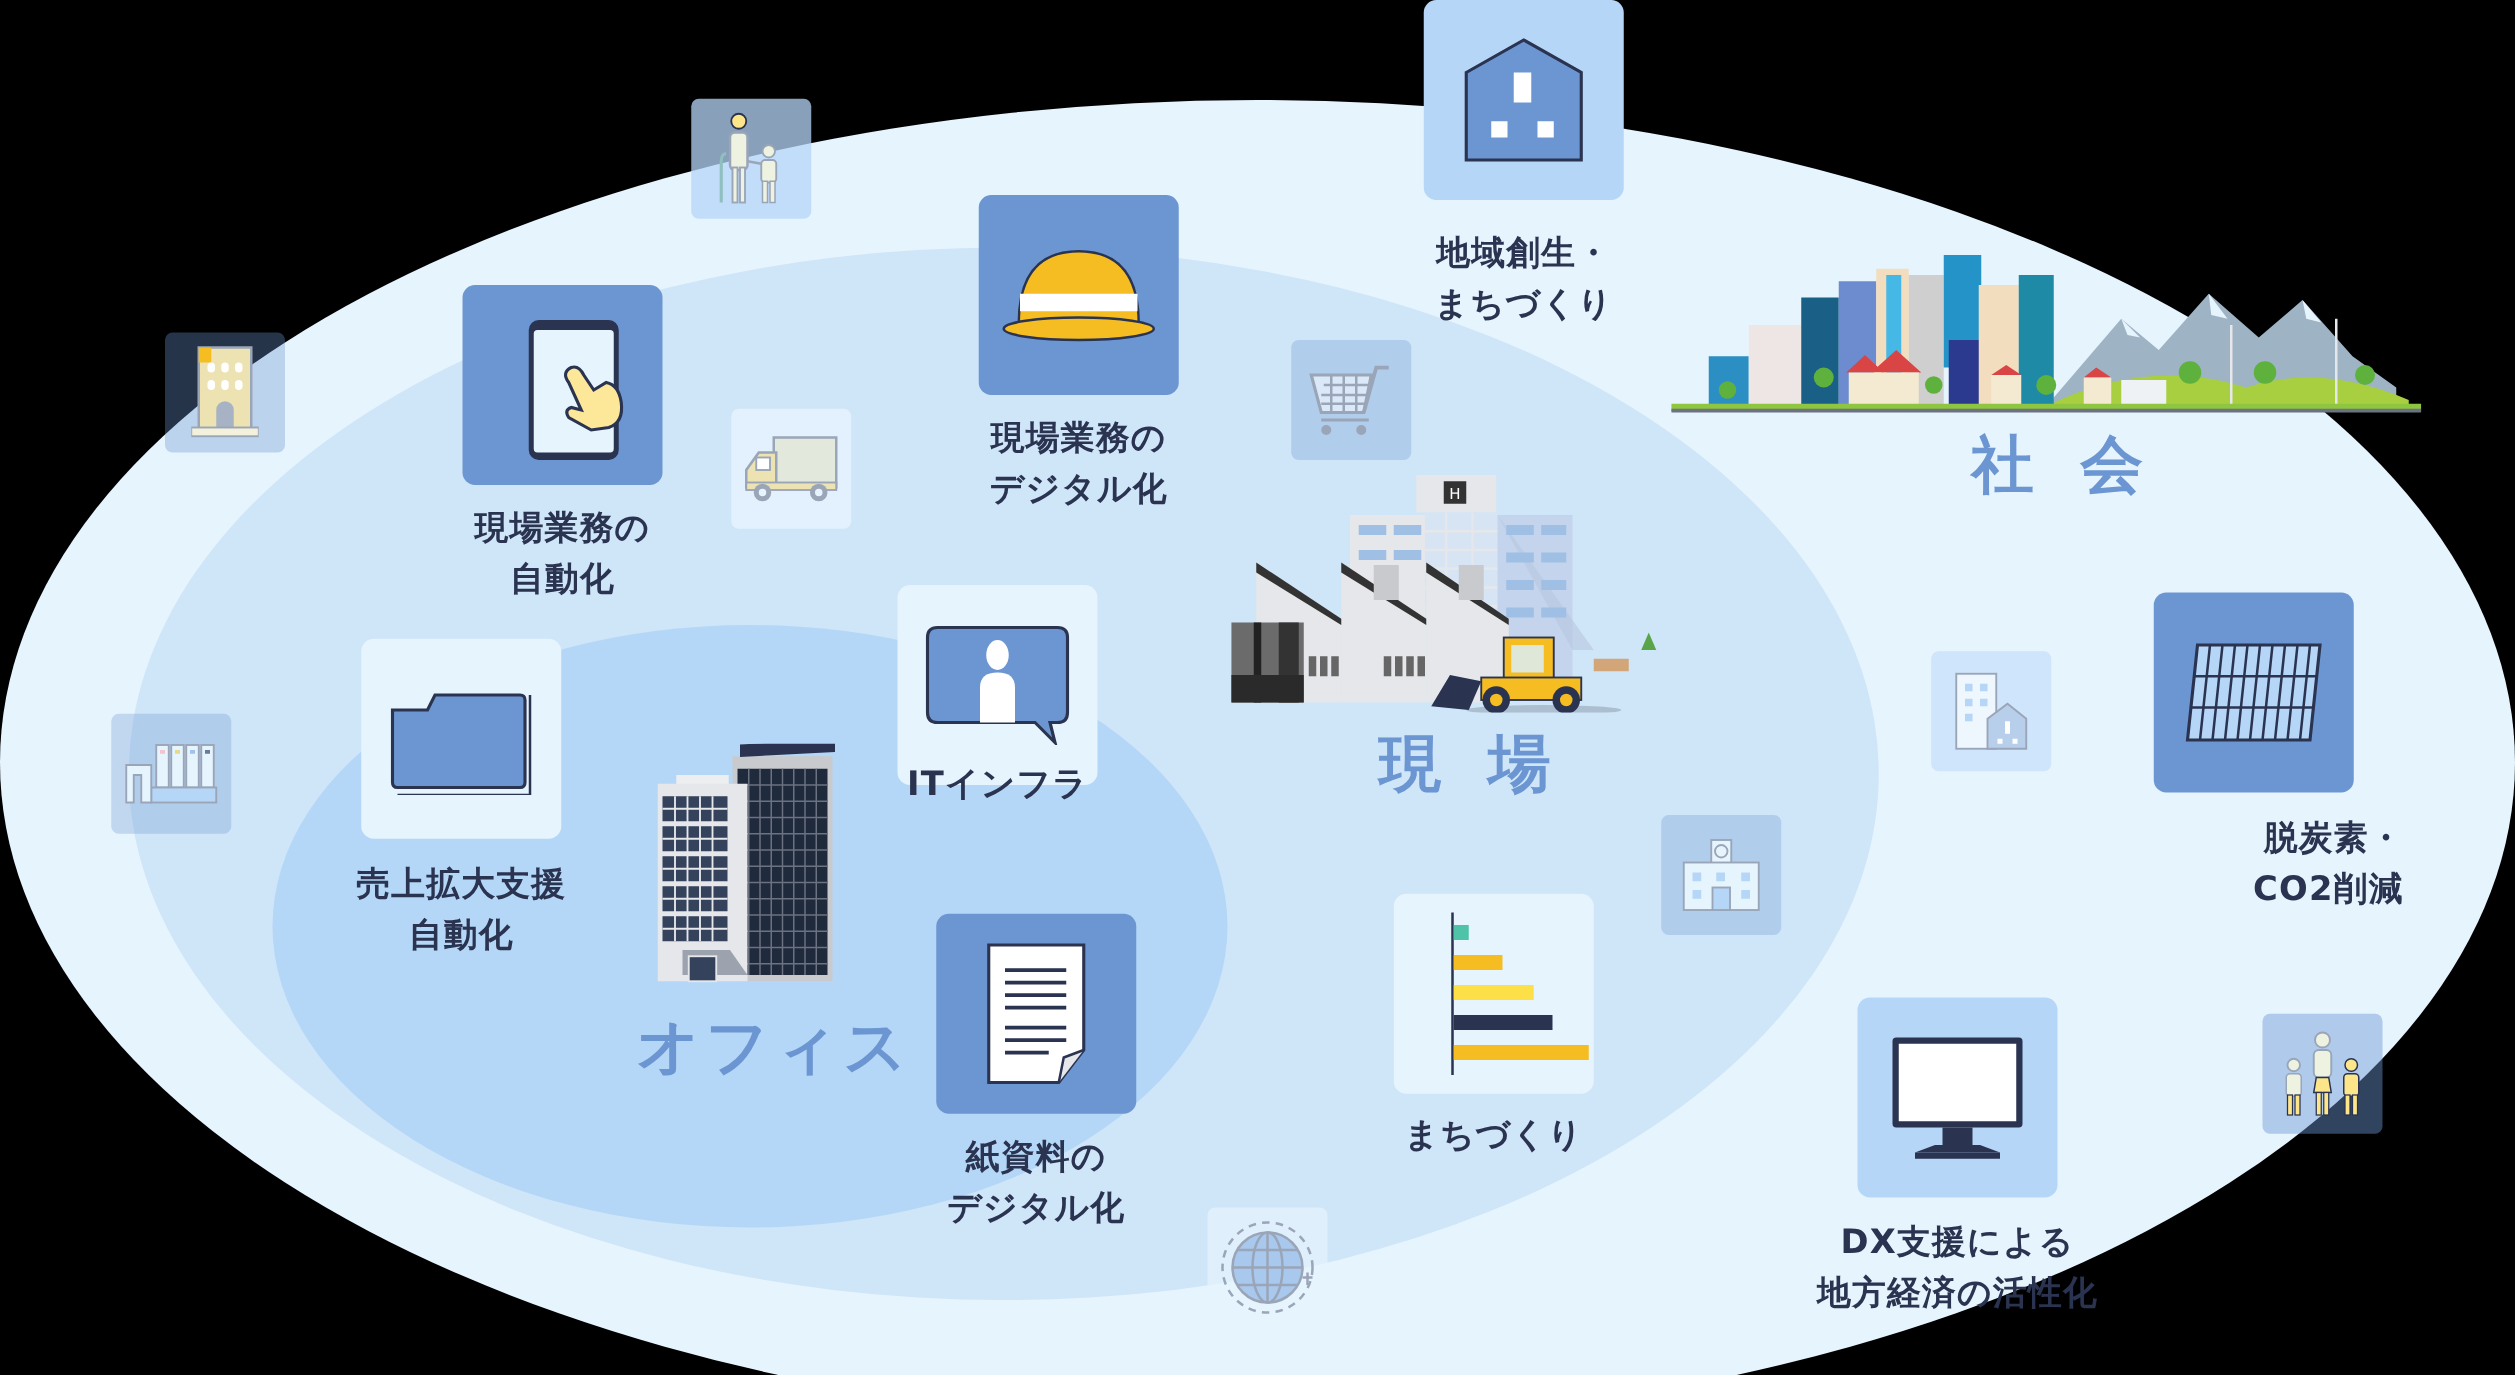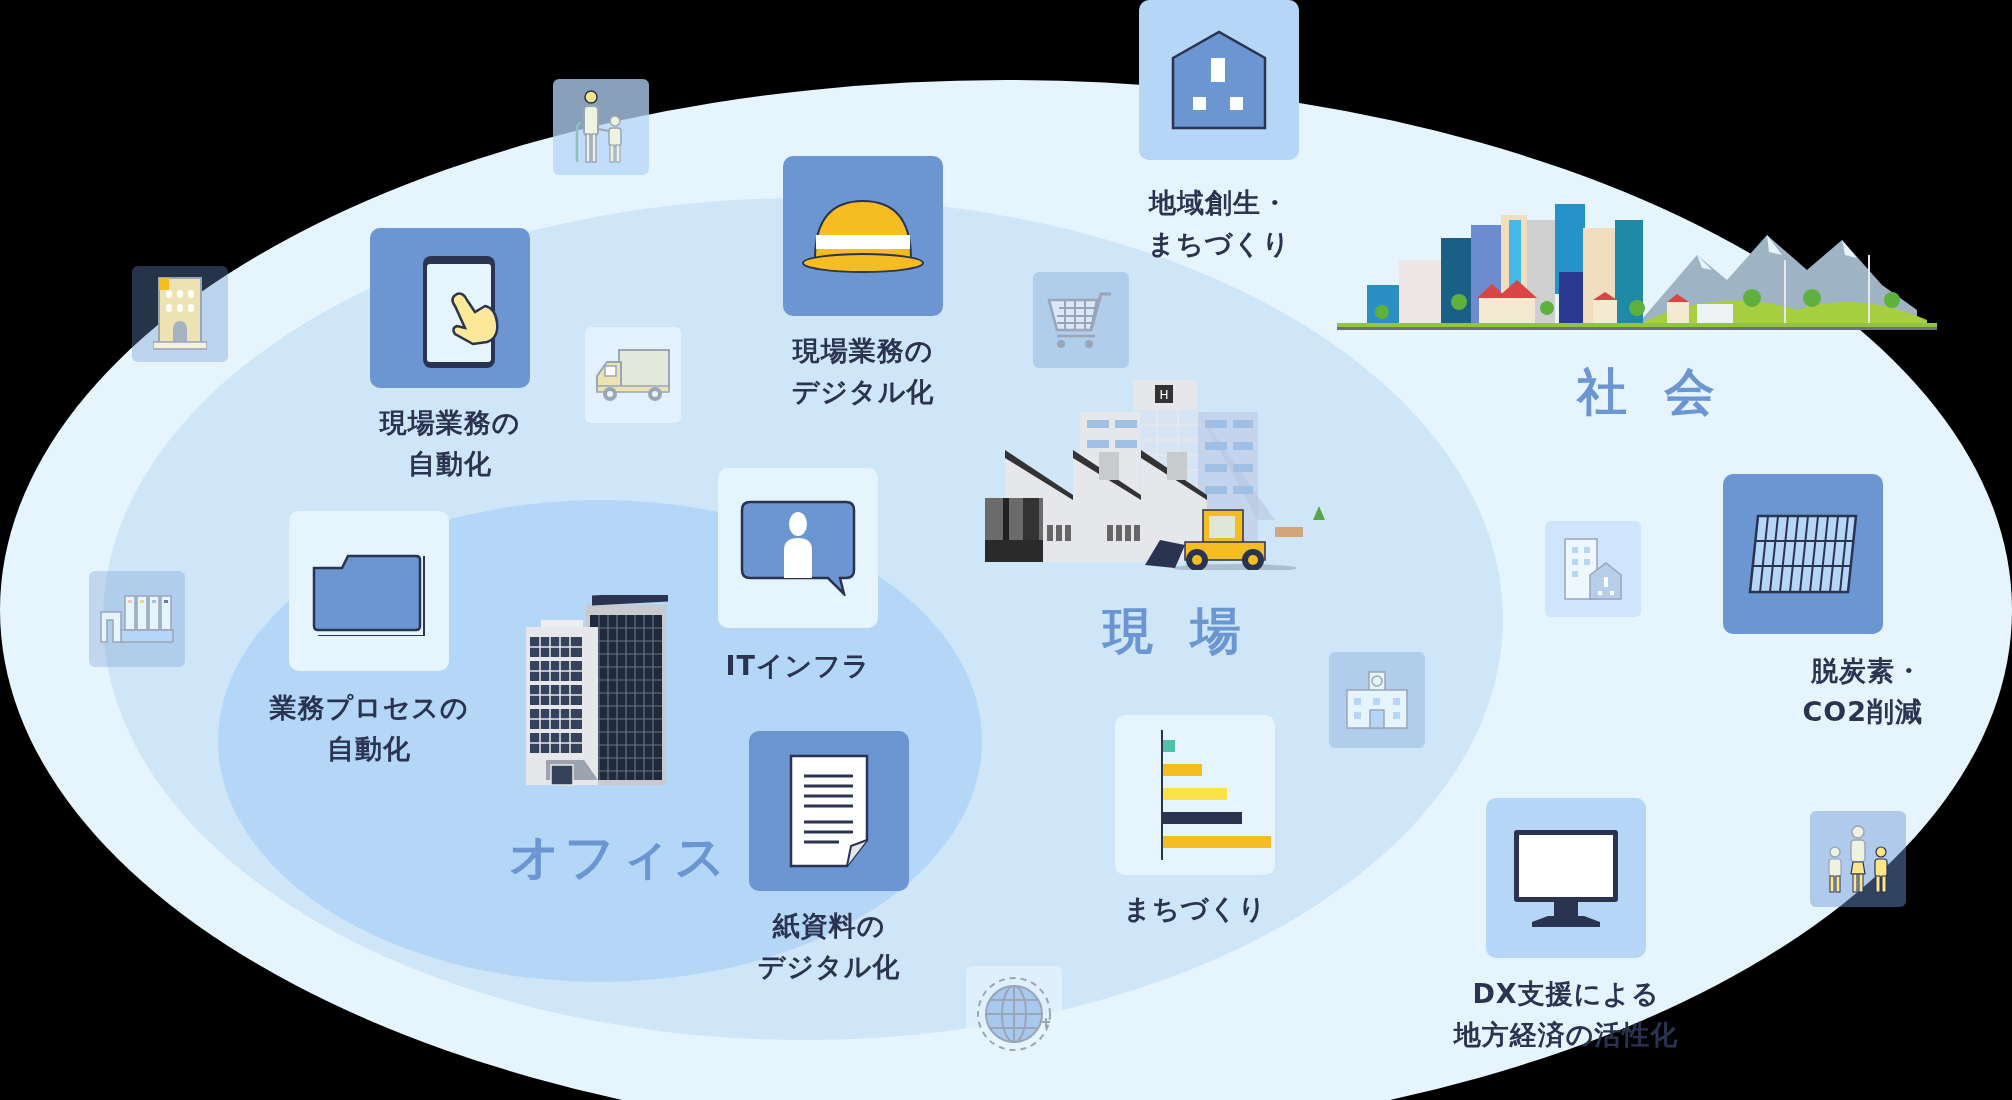--- a/index.html
+++ b/index.html
@@ -5,21 +5,21 @@
   html,body{margin:0;padding:0;}
   body{width:2012px;height:1100px;background:#000;position:relative;overflow:hidden;font-family:"DejaVu Sans","Liberation Sans",sans-serif;}
   .ell{position:absolute;border-radius:50%;}
   .abs{position:absolute;}
   .card{position:absolute;width:160px;height:160px;border-radius:10px;display:flex;align-items:center;justify-content:center;}
   .card.dark{background:#6c96d2;}
   .card.light{background:#e6f4fe;}
   .card.pale{background:#b5d6f7;}
   .tile{position:absolute;width:96px;height:96px;border-radius:6px;display:flex;align-items:center;justify-content:center;}
   .label{position:absolute;color:#2a3350;font-weight:bold;font-size:27px;line-height:41px;text-align:center;white-space:pre-line;letter-spacing:1px;}
-  .heading{position:absolute;color:#6c96d2;font-weight:bold;font-size:50px;line-height:54px;letter-spacing:10px;margin-top:20px;}
+  .heading{position:absolute;color:#6c96d2;font-weight:bold;font-size:50px;line-height:54px;letter-spacing:10px;}
   .heading .bar{position:absolute;left:0;right:0;bottom:-2px;height:16px;background:#fff;z-index:-1;}
   .heading span.txt{position:relative;}
 </style>
 </head>
 <body>
 
 <div class="ell" style="left:0;top:80px;width:2012px;height:1060px;background:#e6f4fe;"></div>
 <div class="ell" style="left:103px;top:198px;width:1400px;height:842px;background:#cfe5f8;"></div>
 <div class="ell" style="left:218px;top:500px;width:764px;height:482px;background:#b5d7f7;"></div>
 
@@ -320,31 +320,31 @@
 </div>
 <div class="label" style="left:1099px;top:182px;width:240px;">地域創生・
 まちづくり</div>
 
 <div class="card light" style="left:289px;top:511px;">
   <svg width="114" height="90" viewBox="0 0 114 90">
     <path d="M6 90 H112 V10" fill="none" stroke="#2a3350" stroke-width="2"></path>
     <path d="M2 22 H30 L36 10 H104 q4 0 4 4 V80 q0 4-4 4 H6 q-4 0-4-4z" fill="#6c96d2" stroke="#2a3350" stroke-width="2.5"></path>
   </svg>
 </div>
-<div class="label" style="left:229px;top:687px;width:280px;">業務プロセスの
+<div class="label" style="left:229px;top:687px;width:280px;">売上拡大支援
 自動化</div>
 
 <div class="card light" style="left:718px;top:468px;">
   <svg width="116" height="96" viewBox="0 0 116 96">
     <path d="M10 2 H106 q8 0 8 8 V70 q0 8-8 8 H100 L104 94 L88 78 H10 q-8 0-8-8 V10 q0-8 8-8z" fill="#6c96d2" stroke="#2a3350" stroke-width="2.5"></path>
     <ellipse cx="58" cy="24" rx="9" ry="12" fill="#fff"></ellipse>
     <path d="M44 78 V50 q0-12 14-12 q14 0 14 12 V78z" fill="#fff"></path>
   </svg>
 </div>
-<div class="label" style="left:678px;top:645px;width:240px;">ITインフラ</div>
+<div class="label" style="left:678px;top:607px;width:240px;">ITインフラ</div>
 
 <div class="card dark" style="left:749px;top:731px;">
   <svg width="80" height="114" viewBox="0 0 80 114">
     <path d="M2 2 H78 V86 L58 112 H2z" fill="#fff" stroke="#2a3350" stroke-width="2.5"></path>
     <path d="M58 112 L62 92 L78 86" fill="#e5e7ea" stroke="#2a3350" stroke-width="2"></path>
     <g stroke="#2a3350" stroke-width="3">
         <path d="M15 22 H64 M15 32 H64 M15 42 H64 M15 52 H64 M15 68 H64 M15 78 H64 M15 88 H50"></path>
       </g>
   </svg>
 </div>

